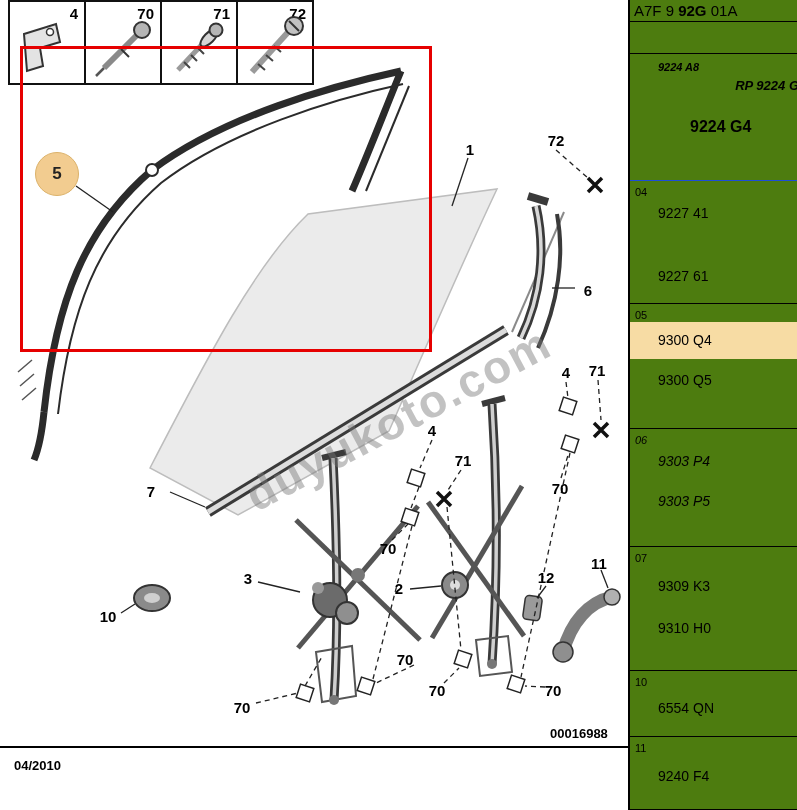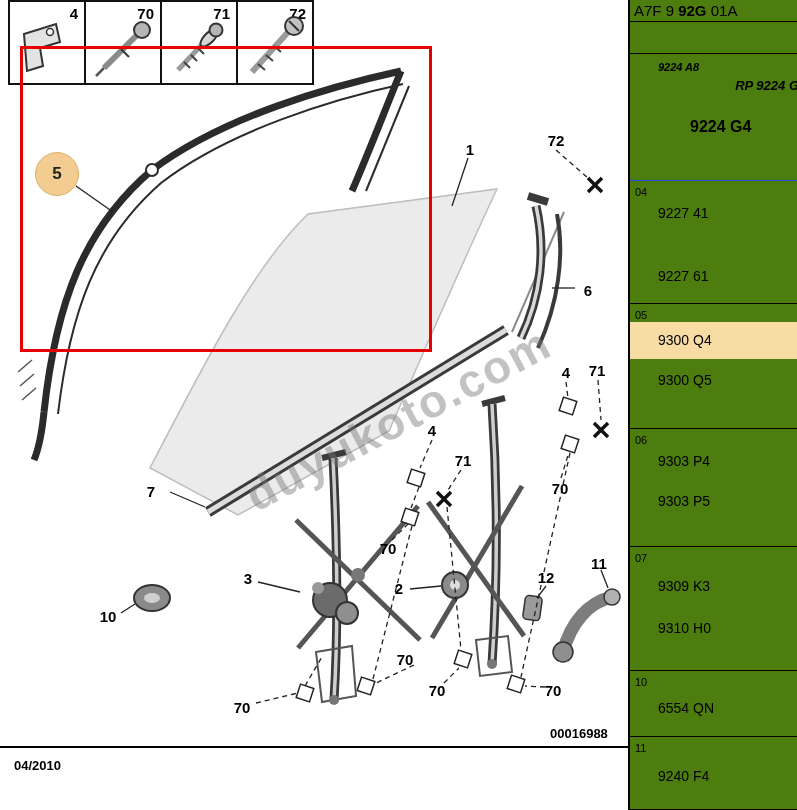--- a/index.html
+++ b/index.html
@@ -259,21 +259,21 @@
         <div class="sb-group" style="height: 123px; padding-left: 12px;">
           <span class="g-index">04</span>
           <div class="part-row" style="top: 24px;">9227 41</div>
           <div class="part-row" style="top: 87px;">9227 61</div>
         </div>
         <div class="sb-group" style="height: 125px;">
           <span class="g-index">05</span>
           <div class="part-row hl" style="top: 18px;">9300 Q4</div>
           <div class="part-row" style="top: 68px;">9300 Q5</div>
         </div>
-        <div class="sb-group" style="height: 118px;">
+        <div class="sb-group" style="height: 118px; font-style: italic;">
           <span class="g-index">06</span>
           <div class="part-row" style="top: 24px;">9303 P4</div>
           <div class="part-row" style="top: 64px;">9303 P5</div>
         </div>
         <div class="sb-group" style="height: 124px;">
           <span class="g-index">07</span>
           <div class="part-row" style="top: 31px;">9309 K3</div>
           <div class="part-row" style="top: 73px;">9310 H0</div>
         </div>
         <div class="sb-group" style="height: 66px;">

